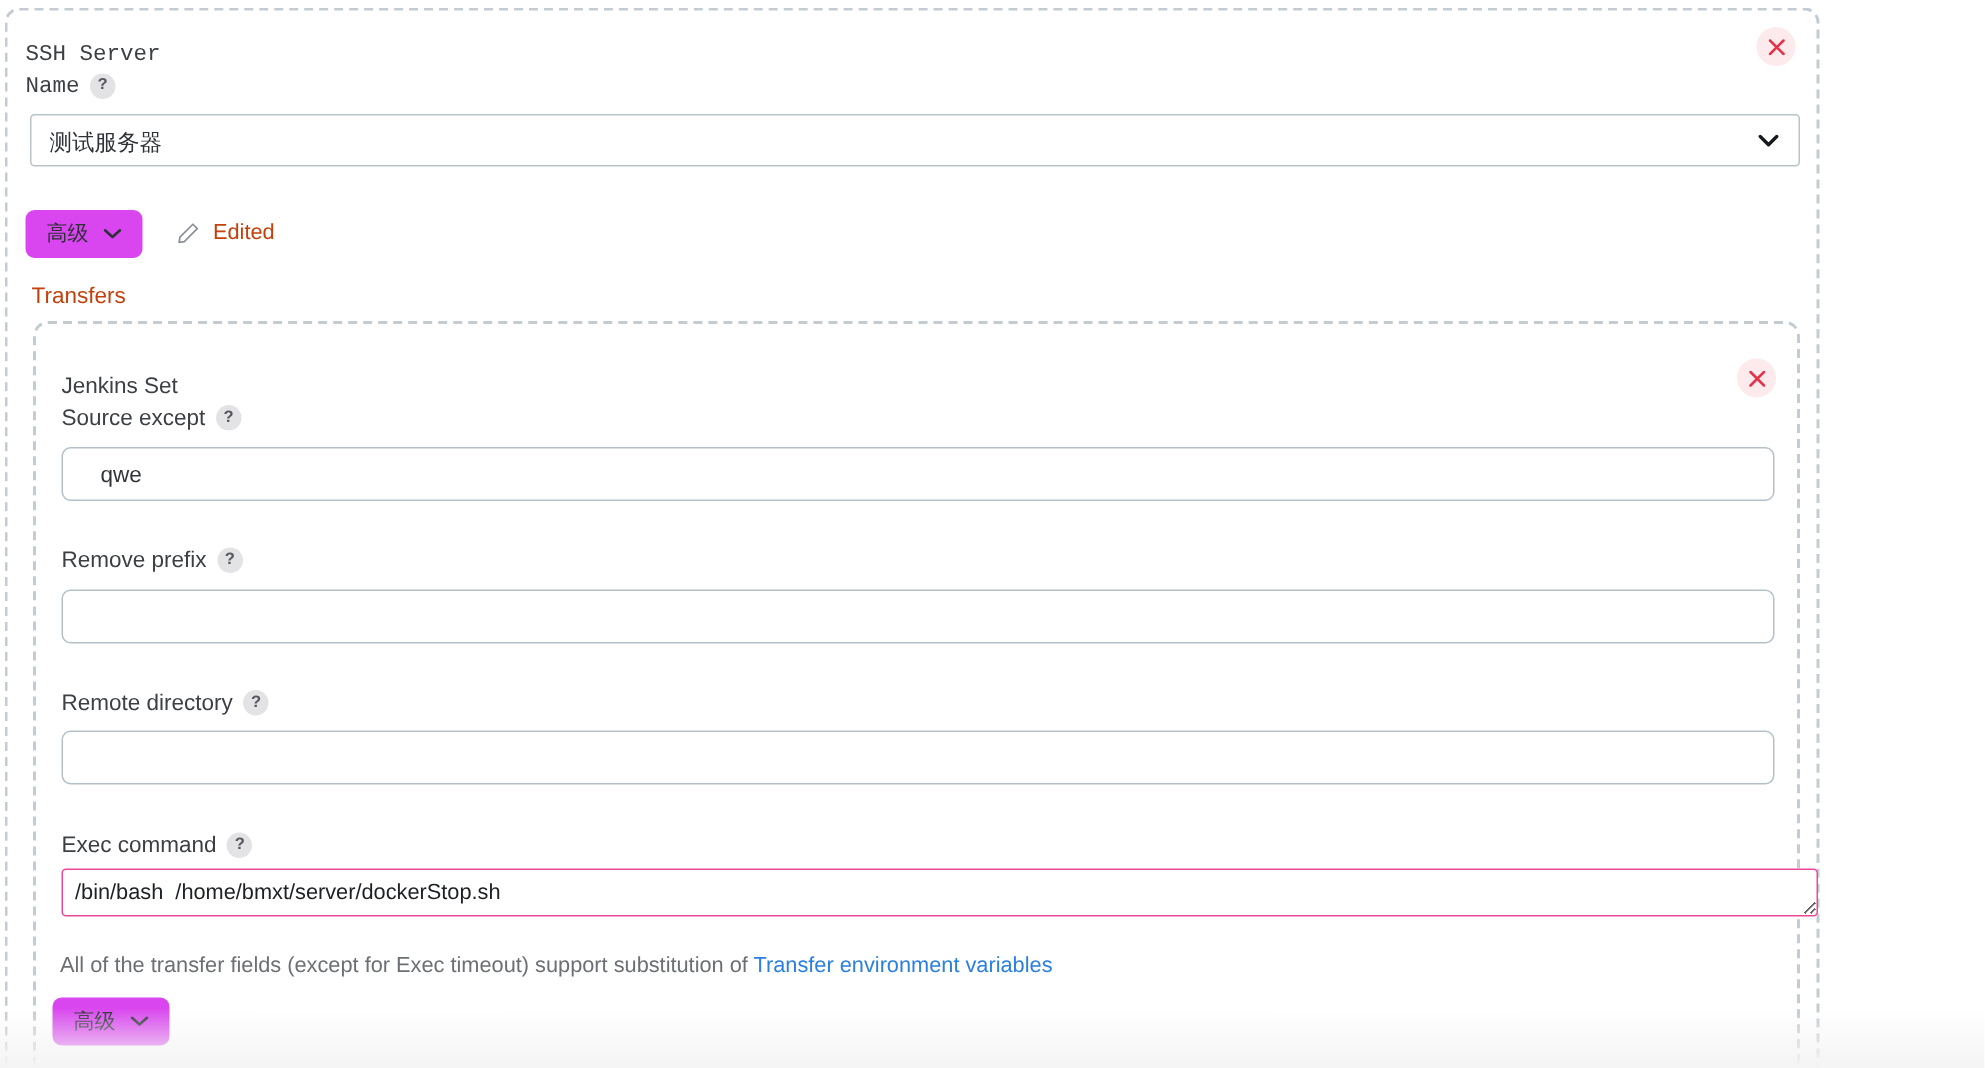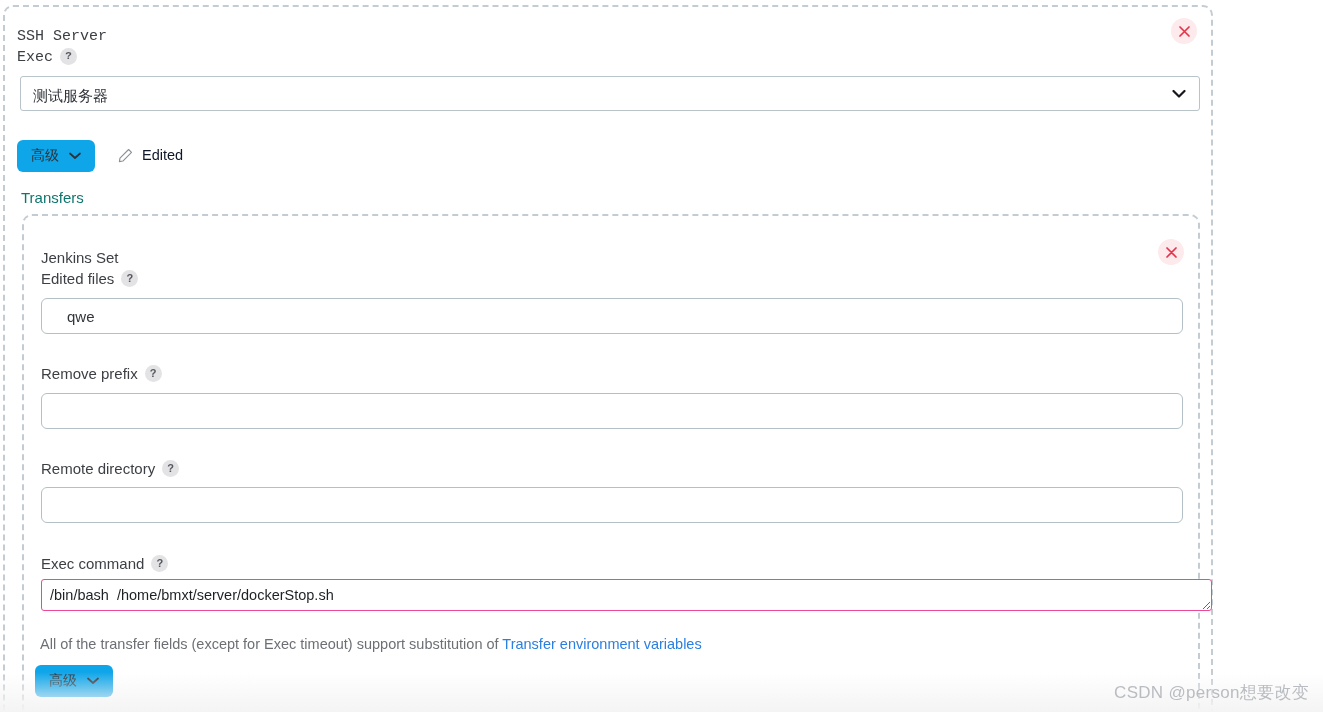--- a/index.html
+++ b/index.html
@@ -145,36 +145,36 @@
   
   .adv-button {
     position: absolute;
     display: inline-flex;
     align-items: center;
     gap: 10px;
     height: 32px;
     padding: 0 14px;
     border: none;
     border-radius: 6px;
-    background: #0ea5e9;
+    background: #d946ef;
     color: #2d3136;
     font-size: 14px;
     cursor: pointer;
     font-family: "Liberation Sans", "DejaVu Sans", sans-serif;
   }
 
   
   .edited-wrap {
     position: absolute;
     left: 113px;
     top: 140px;
     display: inline-flex;
     align-items: center;
     gap: 9px;
-    color: #0f172a;
+    color: #c2410c;
     font-size: 14.5px;
   }
 
   
   .del-btn {
     position: absolute;
     width: 26px;
     height: 26px;
     border: none;
     border-radius: 50%;
@@ -185,21 +185,21 @@
     cursor: pointer;
     padding: 0;
   }
 
   
   .transfers-heading {
     position: absolute;
     left: 16px;
     top: 182px;
     font-size: 15px;
-    color: #0f766e;
+    color: #c2410c;
   }
 
   
   .help-line {
     position: absolute;
     left: 35px;
     top: 629px;
     font-size: 14.5px;
     color: #6c7075;
   }
@@ -229,21 +229,21 @@
 
     <button class="del-btn" style="right:14px; top:11px;">
       <svg width="11" height="11" viewBox="0 0 11 11" aria-hidden="true">
         <path d="M1 1 L10 10 M10 1 L1 10" stroke="#e4344a" stroke-width="1.7" stroke-linecap="round" fill="none"></path>
       </svg>
     </button>
 
     <div class="field-label" style="left:12px; top:19px;font-family:Liberation Mono, monospace;">
       <span>SSH Server</span>
       <span class="label-line2">
-        <span>Exec</span><span class="help-badge">?</span>
+        <span>Name</span><span class="help-badge">?</span>
       </span>
     </div>
 
     <div class="select-wrap">
       <select class="server-select">
         <option>测试服务器</option>
       </select>
       <span class="select-chevron">
         <svg width="14" height="9" viewBox="0 0 14 9" aria-hidden="true">
           <path d="M1.5 1.5 L7 7 L12.5 1.5" stroke="#16181c" stroke-width="2.2" fill="none" stroke-linecap="round" stroke-linejoin="round"></path>
@@ -271,21 +271,21 @@
 
       <button class="del-btn" style="right:14px; top:23px;">
         <svg width="11" height="11" viewBox="0 0 11 11" aria-hidden="true">
           <path d="M1 1 L10 10 M10 1 L1 10" stroke="#e4344a" stroke-width="1.7" stroke-linecap="round" fill="none"></path>
         </svg>
       </button>
 
       <div class="field-label" style="left:17px; top:31px;">
         <span>Jenkins Set</span>
         <span class="label-line2">
-          <span>Edited files</span><span class="help-badge">?</span>
+          <span>Source except</span><span class="help-badge">?</span>
         </span>
       </div>
 
       <input class="text-input" style="left: 17px; top: 82px; width: 1142px;" type="text" value="qwe">
 
       <div class="field-label" style="left:17px; top:147px;">
         <span>Remove prefix</span><span class="help-badge">?</span>
       </div>
 
       <input class="text-input" style="left: 17px; top: 177px; width: 1142px;" type="text" value="">
@@ -311,15 +311,14 @@
       <span>高级</span>
       <svg width="12" height="8" viewBox="0 0 12 8" aria-hidden="true">
         <path d="M1 1.5 L6 6 L11 1.5" stroke="#2d3136" stroke-width="1.7" fill="none" stroke-linecap="round" stroke-linejoin="round"></path>
       </svg>
     </button>
 
   </div>
 
   <div class="bottom-fade"></div>
 
-  <div class="watermark">CSDN @person想要改变</div>
 
 </div>
 
 </body></html>

